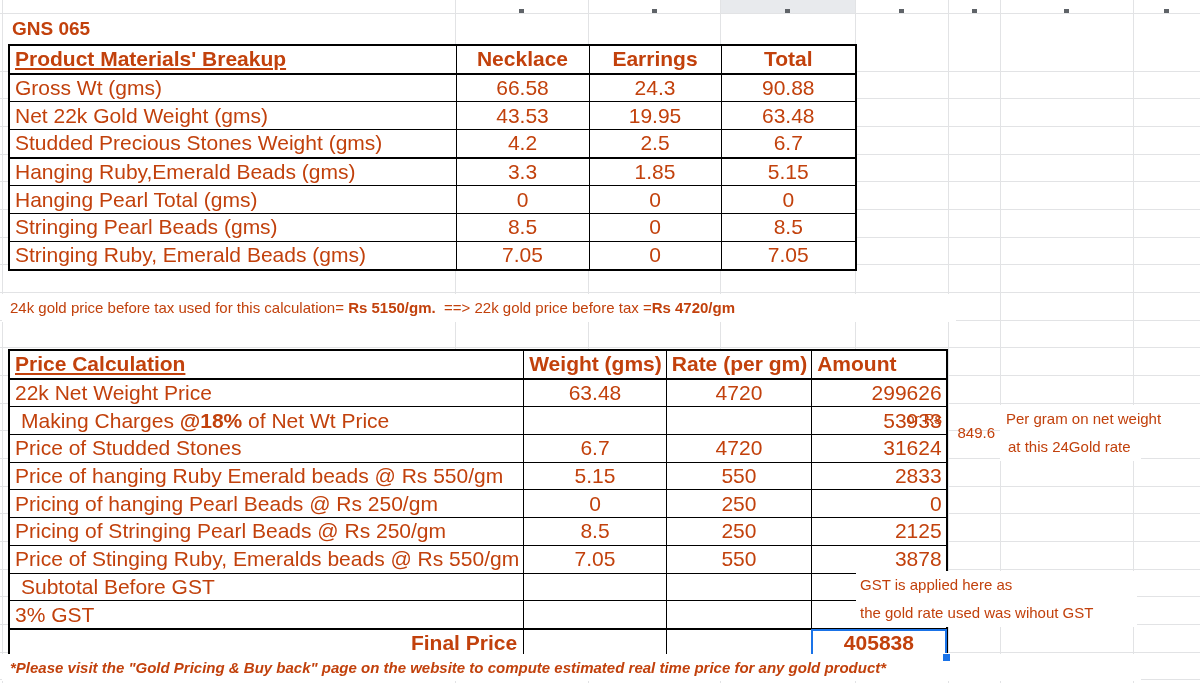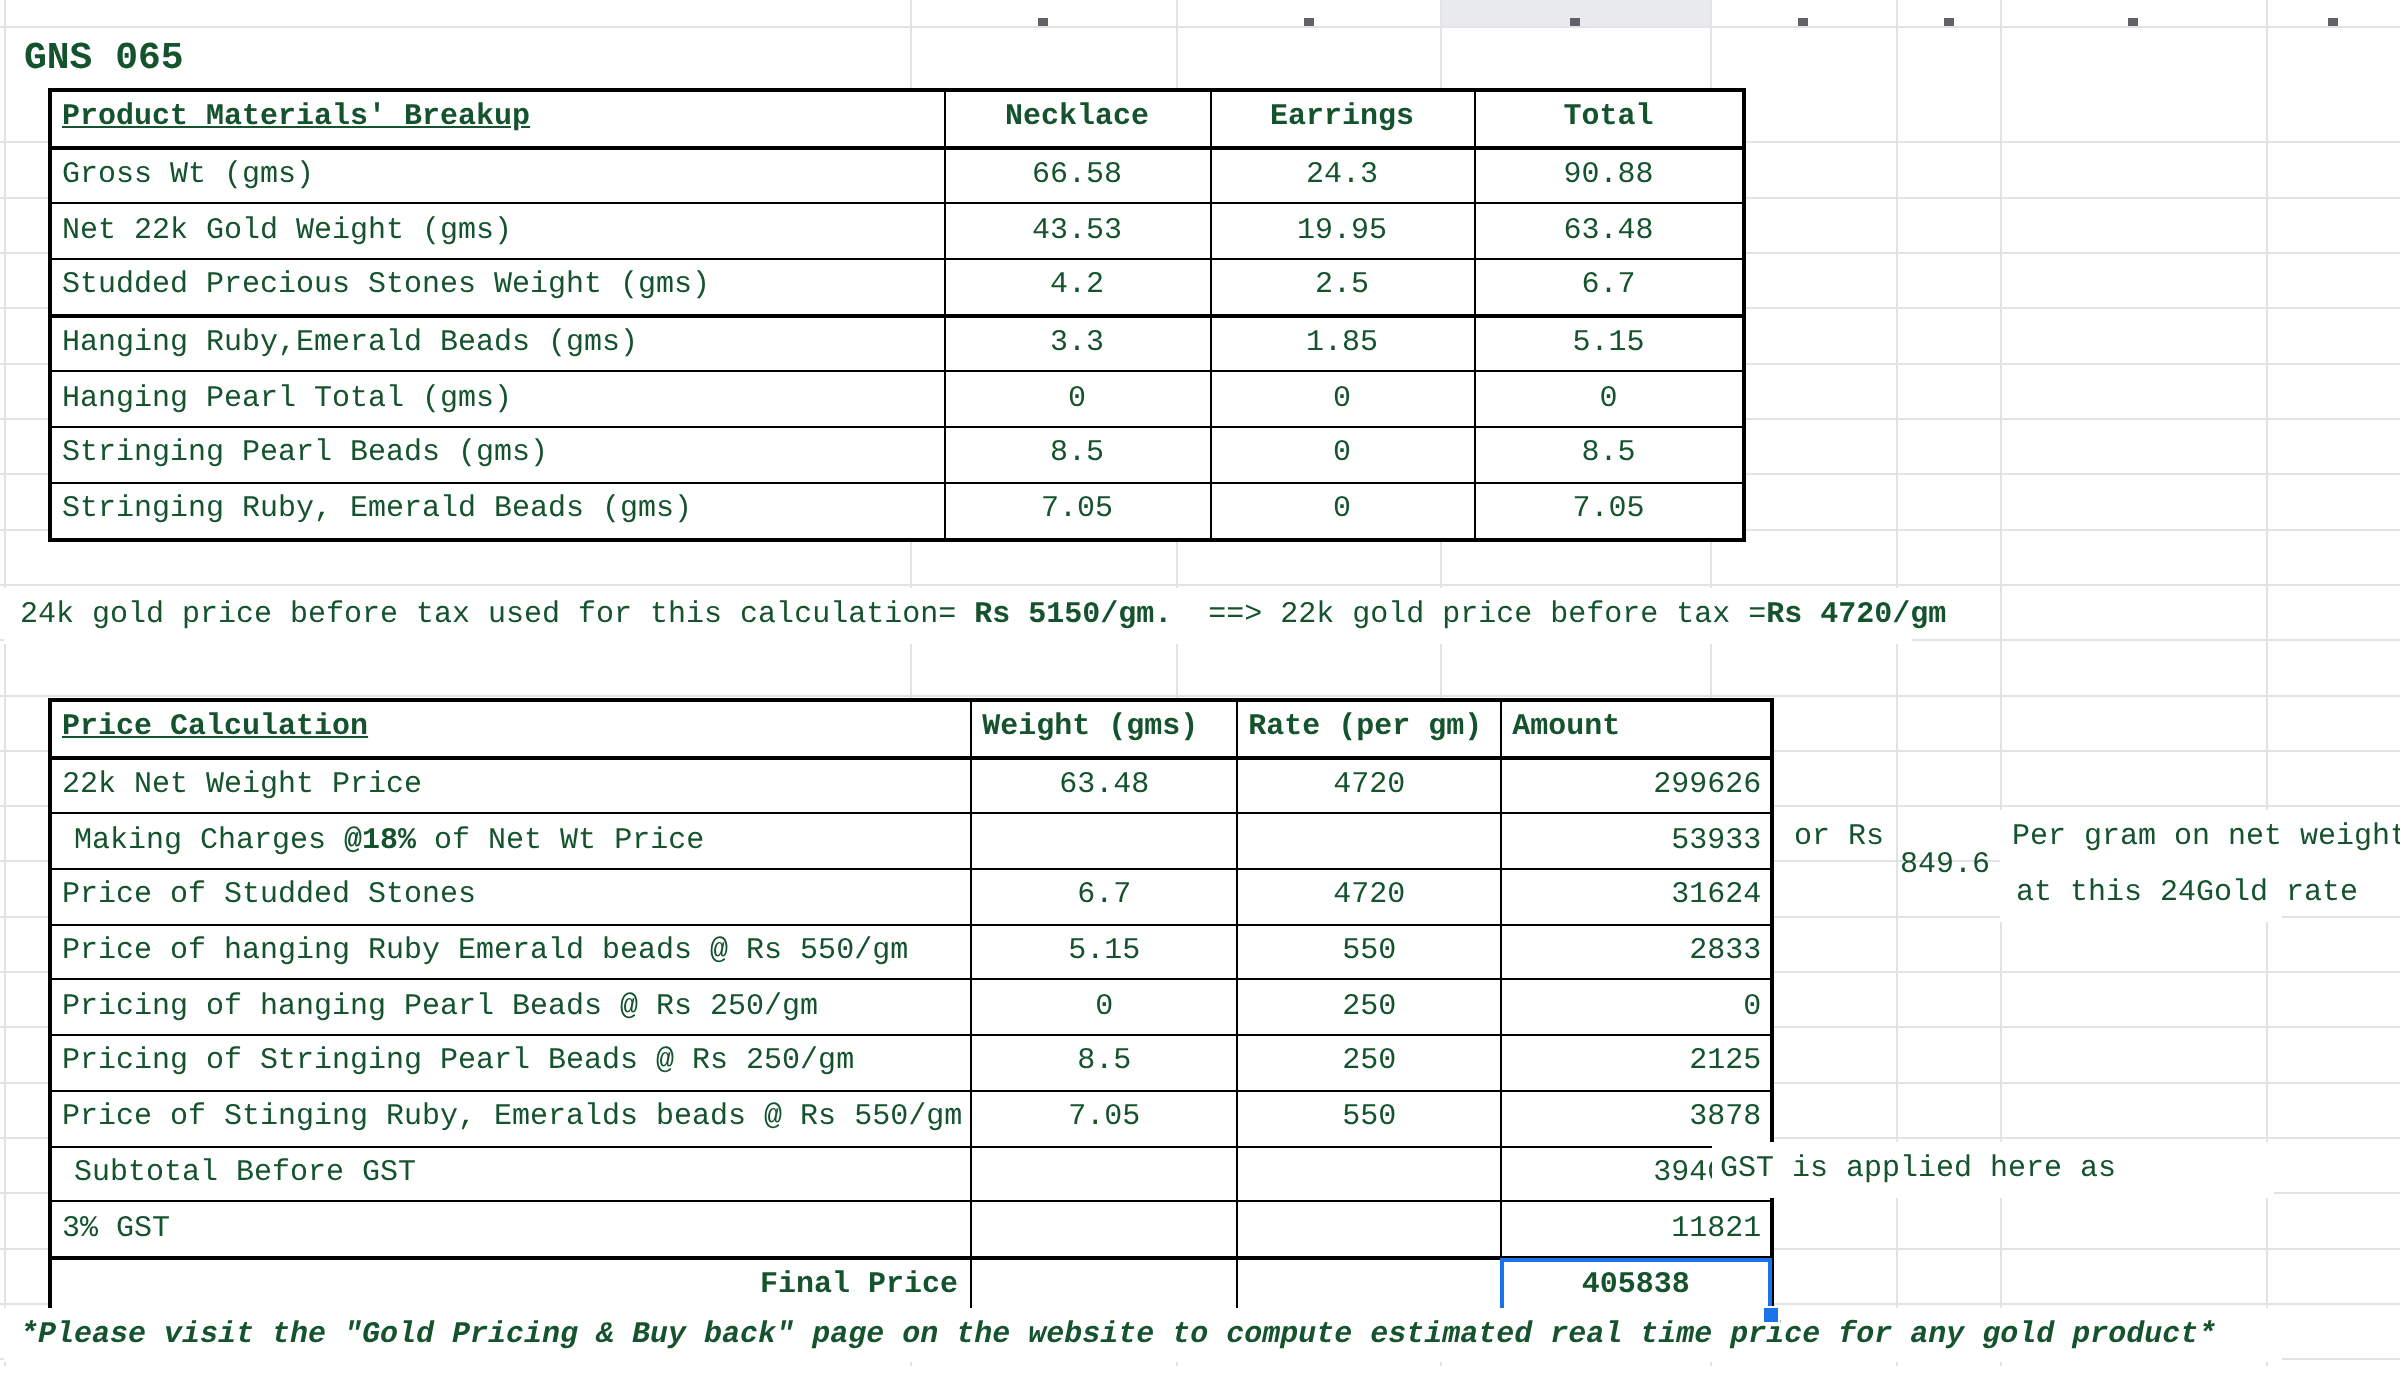--- a/index.html
+++ b/index.html
@@ -1,28 +1,28 @@
 <!DOCTYPE html>
 <html><head>
 <meta charset="utf-8">
 <style>
   html,body{margin:0;padding:0;background:#fff;}
   #canvas{position:relative;width:1200px;height:683px;background:#fff;overflow:hidden;
-          font-family:Liberation Mono, monospace;color:#14532d;}
+          font-family:Liberation Sans, sans-serif;color:#c2410c;}
   
   .hgrid{position:absolute;left:0;right:0;top:44px;bottom:0;
          background:repeating-linear-gradient(to bottom,transparent 0,transparent 26.66px,#e2e3e5 26.66px,#e2e3e5 27.66px);}
   .hline-top{position:absolute;left:0;right:0;top:13px;height:1px;background:#e2e3e5;}
   .vline{position:absolute;top:0;bottom:0;width:1px;background:#e2e3e5;}
   .colhead{position:absolute;left:721px;top:0;width:134px;height:13px;background:#e8eaed;}
   .lm{position:absolute;top:9px;width:5px;height:4px;background:#5f6368;}
 
   
-  table{position:absolute;left:24px;border-collapse:collapse;table-layout:fixed;background:#fff;
-        font-size:15px;border:2px solid #000;}
+  table{position:absolute;left:8px;border-collapse:collapse;table-layout:fixed;background:#fff;
+        font-size:21px;border:2px solid #000;}
   #materials-table{top:44px;}
   #price-table{top:349px;}
   td,th{border:1px solid #000;height:26.7px;padding:0 4px;overflow:visible;white-space:nowrap;
         font-weight:normal;line-height:26px;}
   thead th{border-bottom:2px solid #000;font-weight:bold;}
   th.u{text-decoration:underline;text-align:left;padding-left:5px;}
   #materials-table thead th.c{text-align:center;}
   #price-table thead th{text-align:left;padding-left:5px;}
   .lbl{text-align:left;padding-left:5px;}
   .num{text-align:center;}
@@ -220,16 +220,17 @@
           <td class="amt sel">405838<span class="fill-handle"></span></td>
         </tr>
       </tbody>
   </table>
 
   <div id="alt-or-rs" class="note">or Rs</div>
   <div id="alt-value" class="note">849.6</div>
   <div id="alt-line1" class="note">Per gram on net weight</div>
   <div id="alt-line2" class="note">at this 24Gold rate</div>
   <div id="gst-line1" class="note">GST is applied here as</div>
+  <div id="gst-line2" class="note">the gold rate used was wihout GST</div>
 
   <div id="footer-note">*Please visit the "Gold Pricing &amp; Buy back" page on the website to compute estimated real time price for any gold product*</div>
 
 </div>
 
 </body></html>

